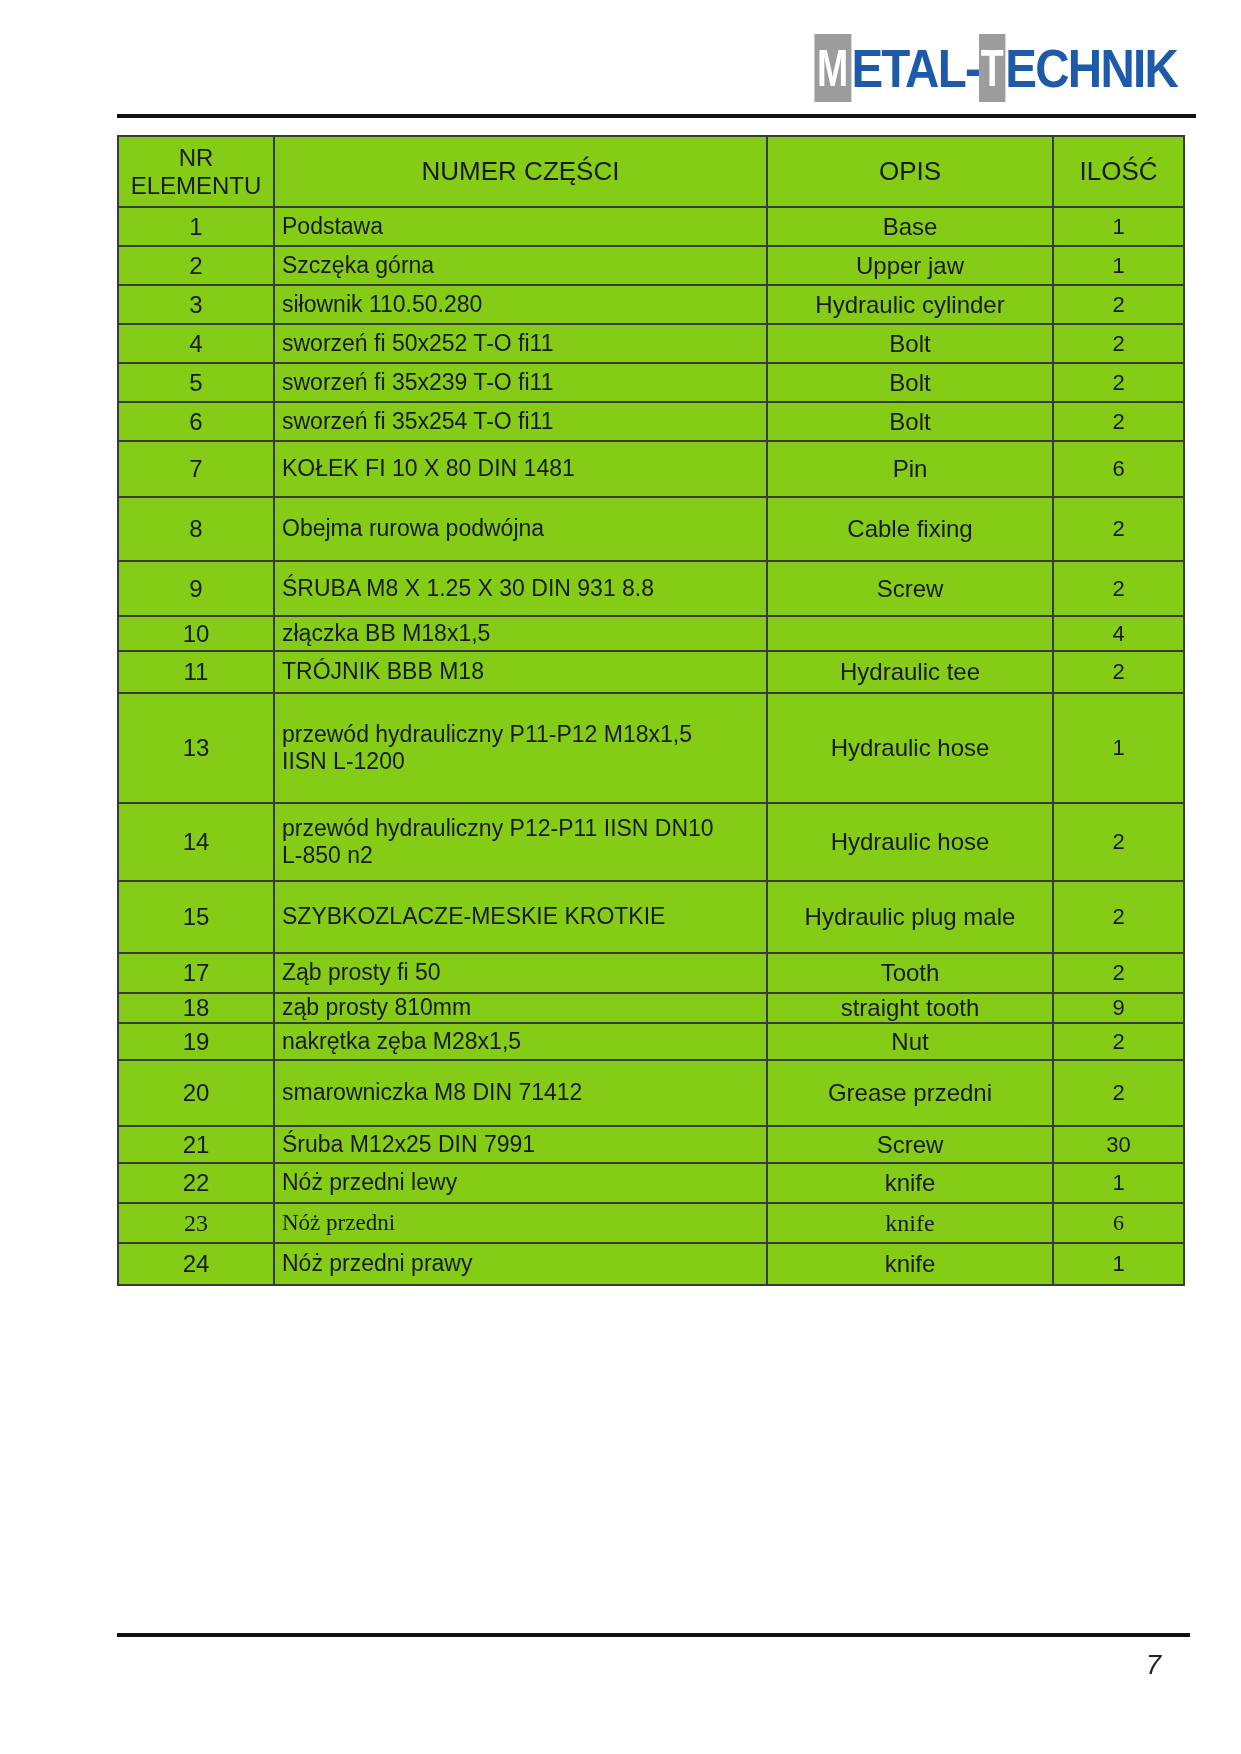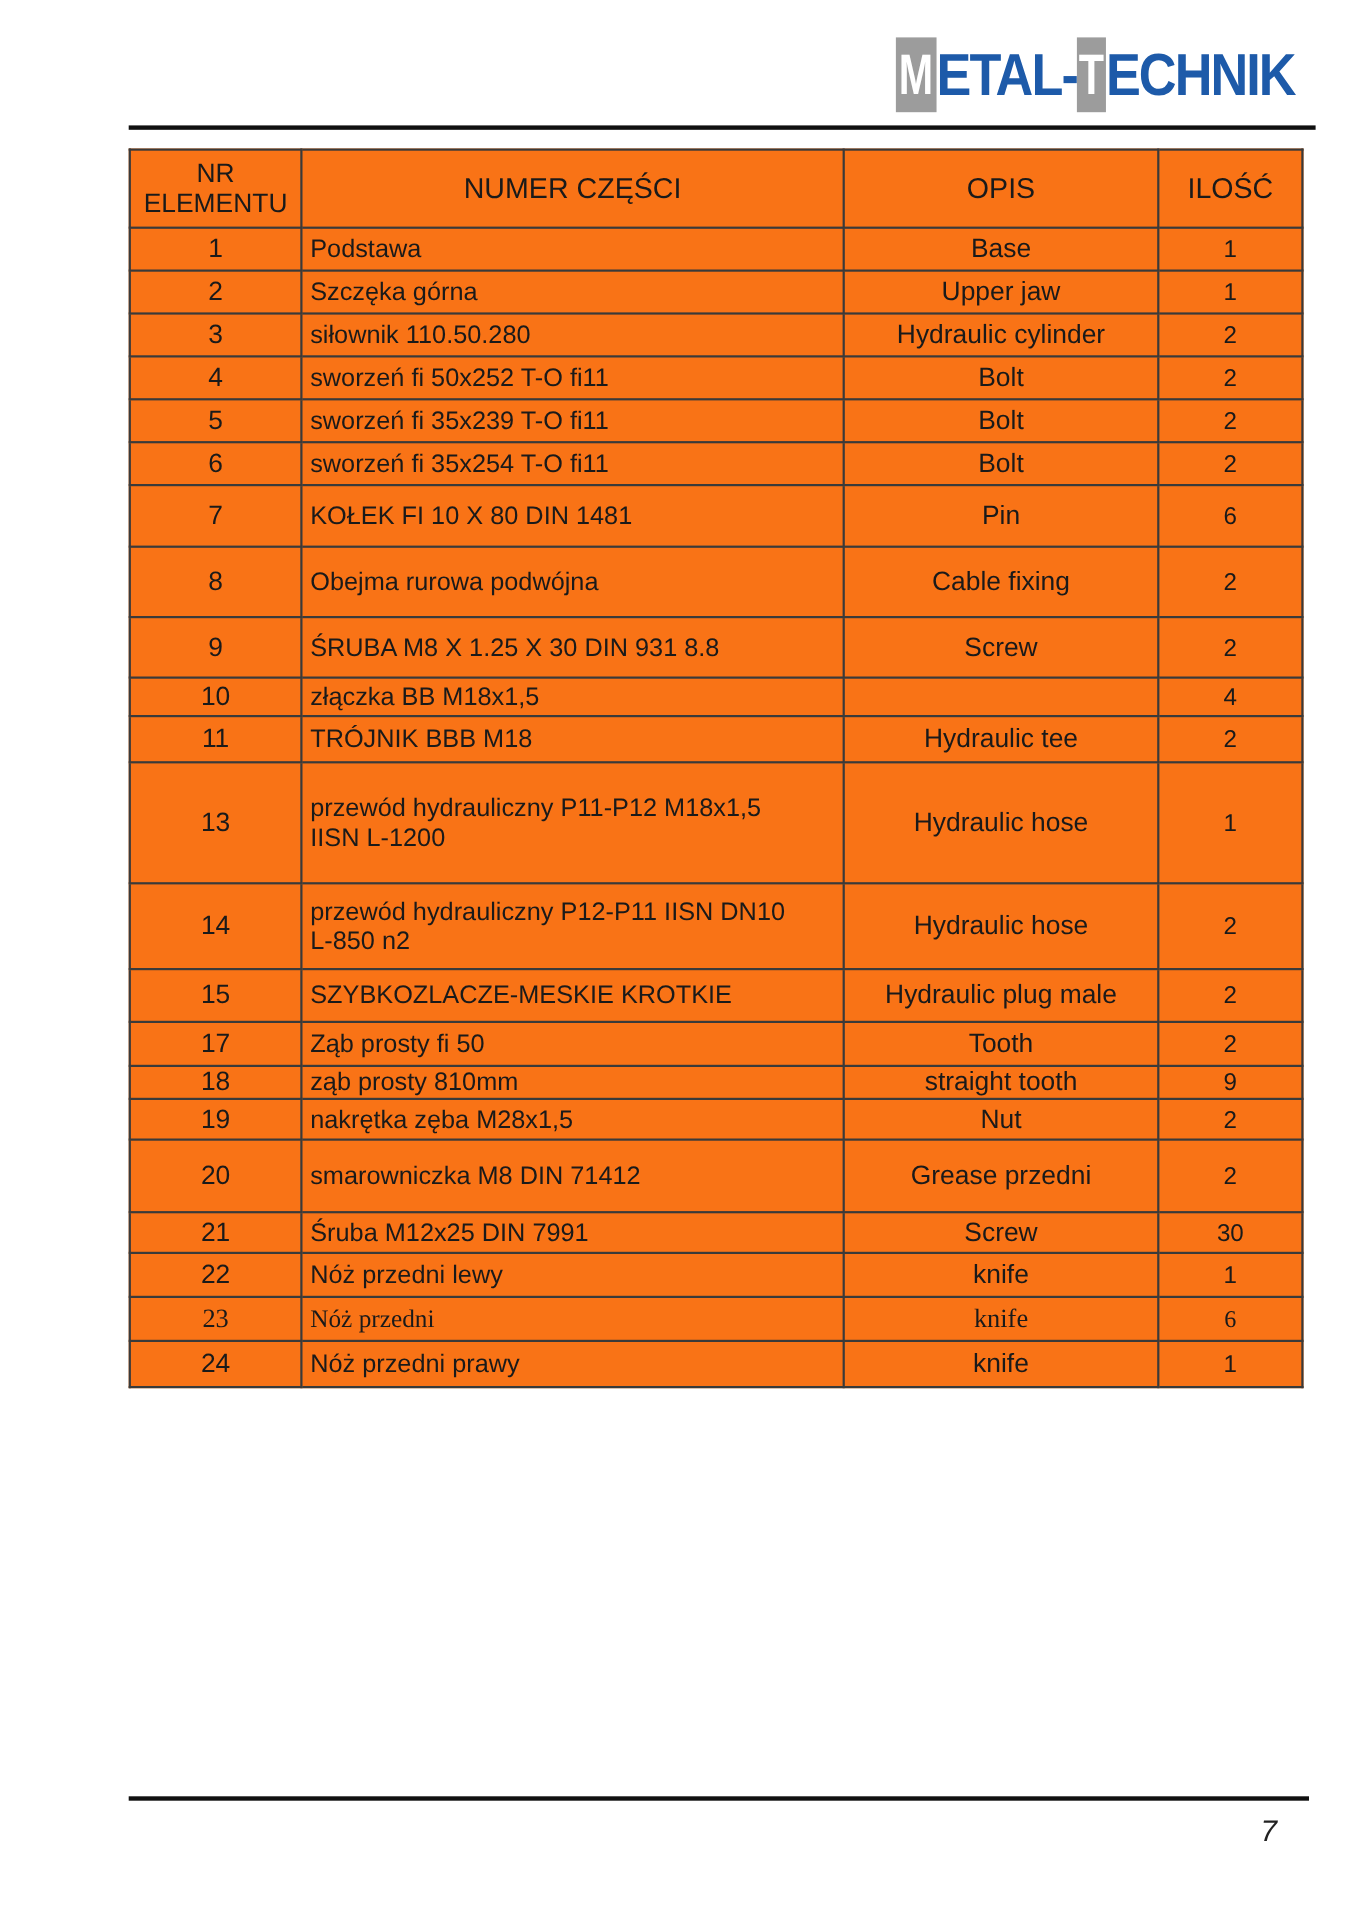--- a/index.html
+++ b/index.html
@@ -35,21 +35,21 @@
 
   
   .rule { position:absolute; left:117px; width:1079px; height:4px; background:#101010; }
   .rule.top    { top:114px; }
   .rule.bottom { top:1633px; width:1073px; }
 
   
   .bom-wrap { position:absolute; left:117px; top:135px; }
   table.bom {
     border-collapse:collapse; table-layout:fixed;
-    width:1066px; background:#f97316;
+    width:1066px; background:#84cc16;
   }
   table.bom td, table.bom th {
     border:2px solid #3a3a3a;
     vertical-align:middle;
     overflow:hidden;
   }
   th.h-cell { font-weight:400; font-size:26px; text-align:center; white-space:pre-line; line-height:1.15; }
   th.h-cell.first { font-size:24px; }
   td.c-nr   { text-align:center; font-size:24px; }
   td.c-part { text-align:left; font-size:23px; padding-left:7px; padding-right:2px; white-space:pre-line; line-height:1.18;margin-left:44px; }
@@ -169,21 +169,21 @@
           <td class="c-opis">Hydraulic hose</td>
           <td class="c-qty">1</td>
         </tr>
         <tr style="height: 78px;">
           <td class="c-nr">14</td>
           <td class="c-part">przewód hydrauliczny P12-P11 IISN DN10
 L-850 n2</td>
           <td class="c-opis">Hydraulic hose</td>
           <td class="c-qty">2</td>
         </tr>
-        <tr style="height: 48px;">
+        <tr style="height: 72px;">
           <td class="c-nr">15</td>
           <td class="c-part">SZYBKOZLACZE-MESKIE KROTKIE</td>
           <td class="c-opis">Hydraulic plug male</td>
           <td class="c-qty">2</td>
         </tr>
         <tr style="height: 40px;">
           <td class="c-nr">17</td>
           <td class="c-part">Ząb prosty fi 50</td>
           <td class="c-opis">Tooth</td>
           <td class="c-qty">2</td>

